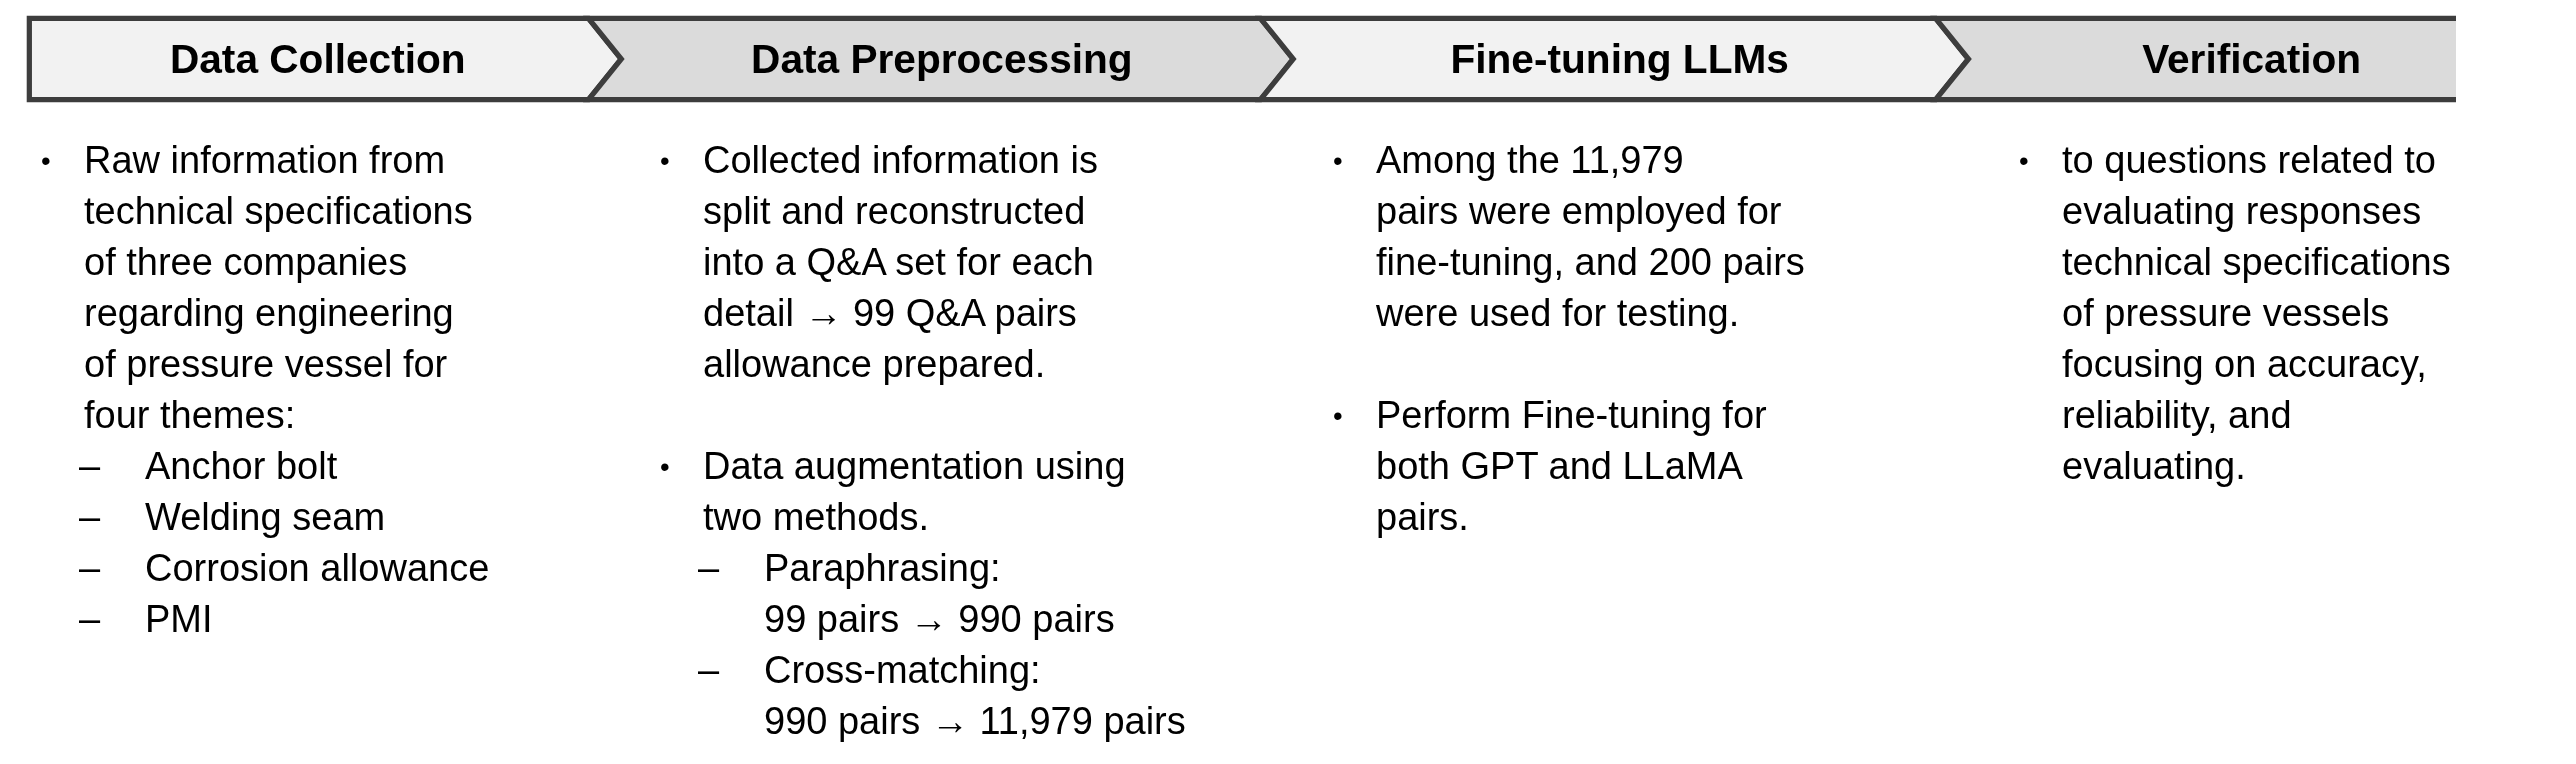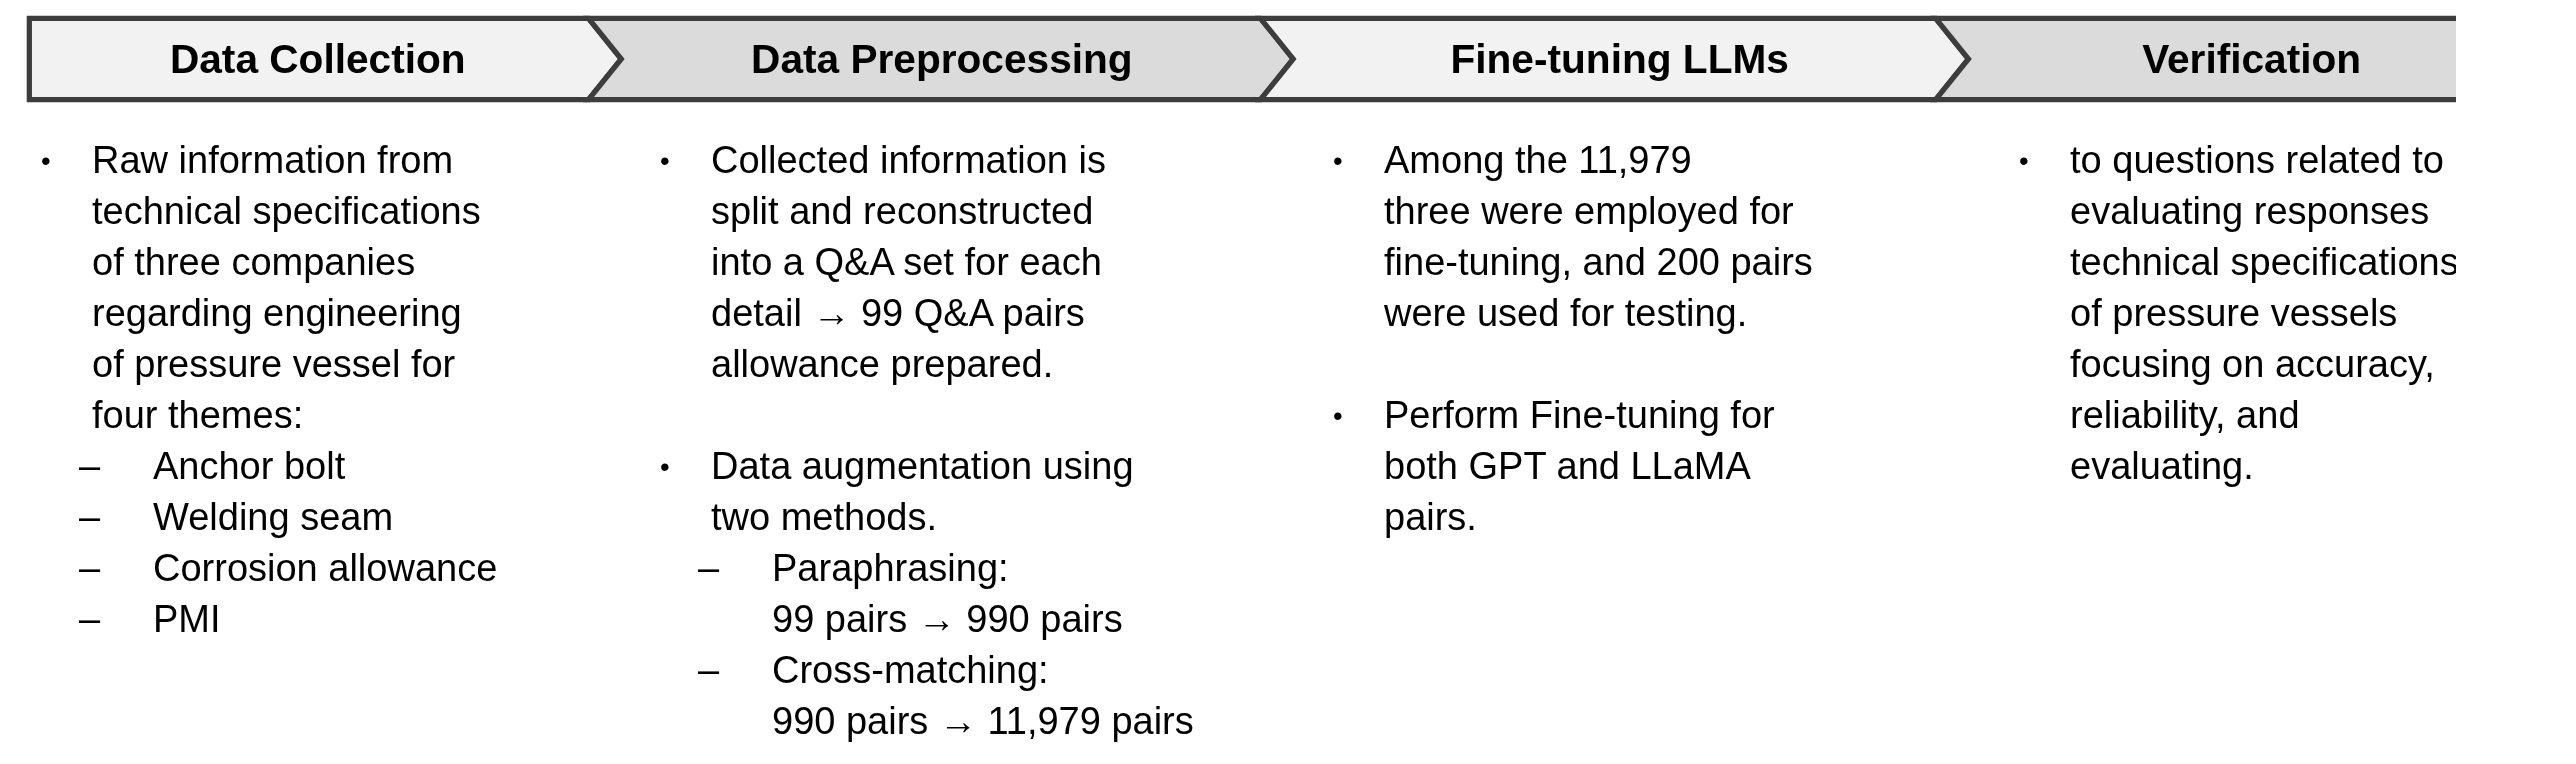--- a/index.html
+++ b/index.html
@@ -47,21 +47,21 @@
   .item { display: flex; align-items: flex-start; }
   .item .marker {
     flex: 0 0 43px;
     line-height: 51px;
   }
   .item.bullet .marker {
     font-size: 27.6px;
   }
   .item.dash { padding-left: 38px; }
   .item.dash .marker { flex: 0 0 66px; }
-  .item .text { flex: 1; margin-left: 8px; }
+  .item .text { flex: 1; }
   .gap-top { margin-top: 51px; }
 </style>
 </head>
 <body>
 
 <div class="canvas">
 
   <svg class="banner" width="2576" height="118" viewBox="0 0 3924 180">
     <polygon class="chev" points="42,28 895,28 945,90 895,152 42,152" fill="#f2f2f2"></polygon>
     <polygon class="chev" points="895,28 1920,28 1970,90 1920,152 895,152 945,90" fill="#dbdbdb"></polygon>
@@ -143,21 +143,21 @@
         <div class="line">990 pairs → 11,979 pairs</div>
       </div>
     </div>
   </div>
 
   <div class="column col-2">
     <div class="item bullet">
       <span class="marker">•</span>
       <div class="text">
         <div class="line">Among the 11,979</div>
-        <div class="line">three were employed for</div>
+        <div class="line">pairs were employed for</div>
         <div class="line">fine-tuning, and 200 pairs</div>
         <div class="line">were used for testing.</div>
       </div>
     </div>
     <div class="item bullet gap-top">
       <span class="marker">•</span>
       <div class="text">
         <div class="line">Perform Fine-tuning for</div>
         <div class="line">both GPT and LLaMA</div>
         <div class="line">pairs.</div>

